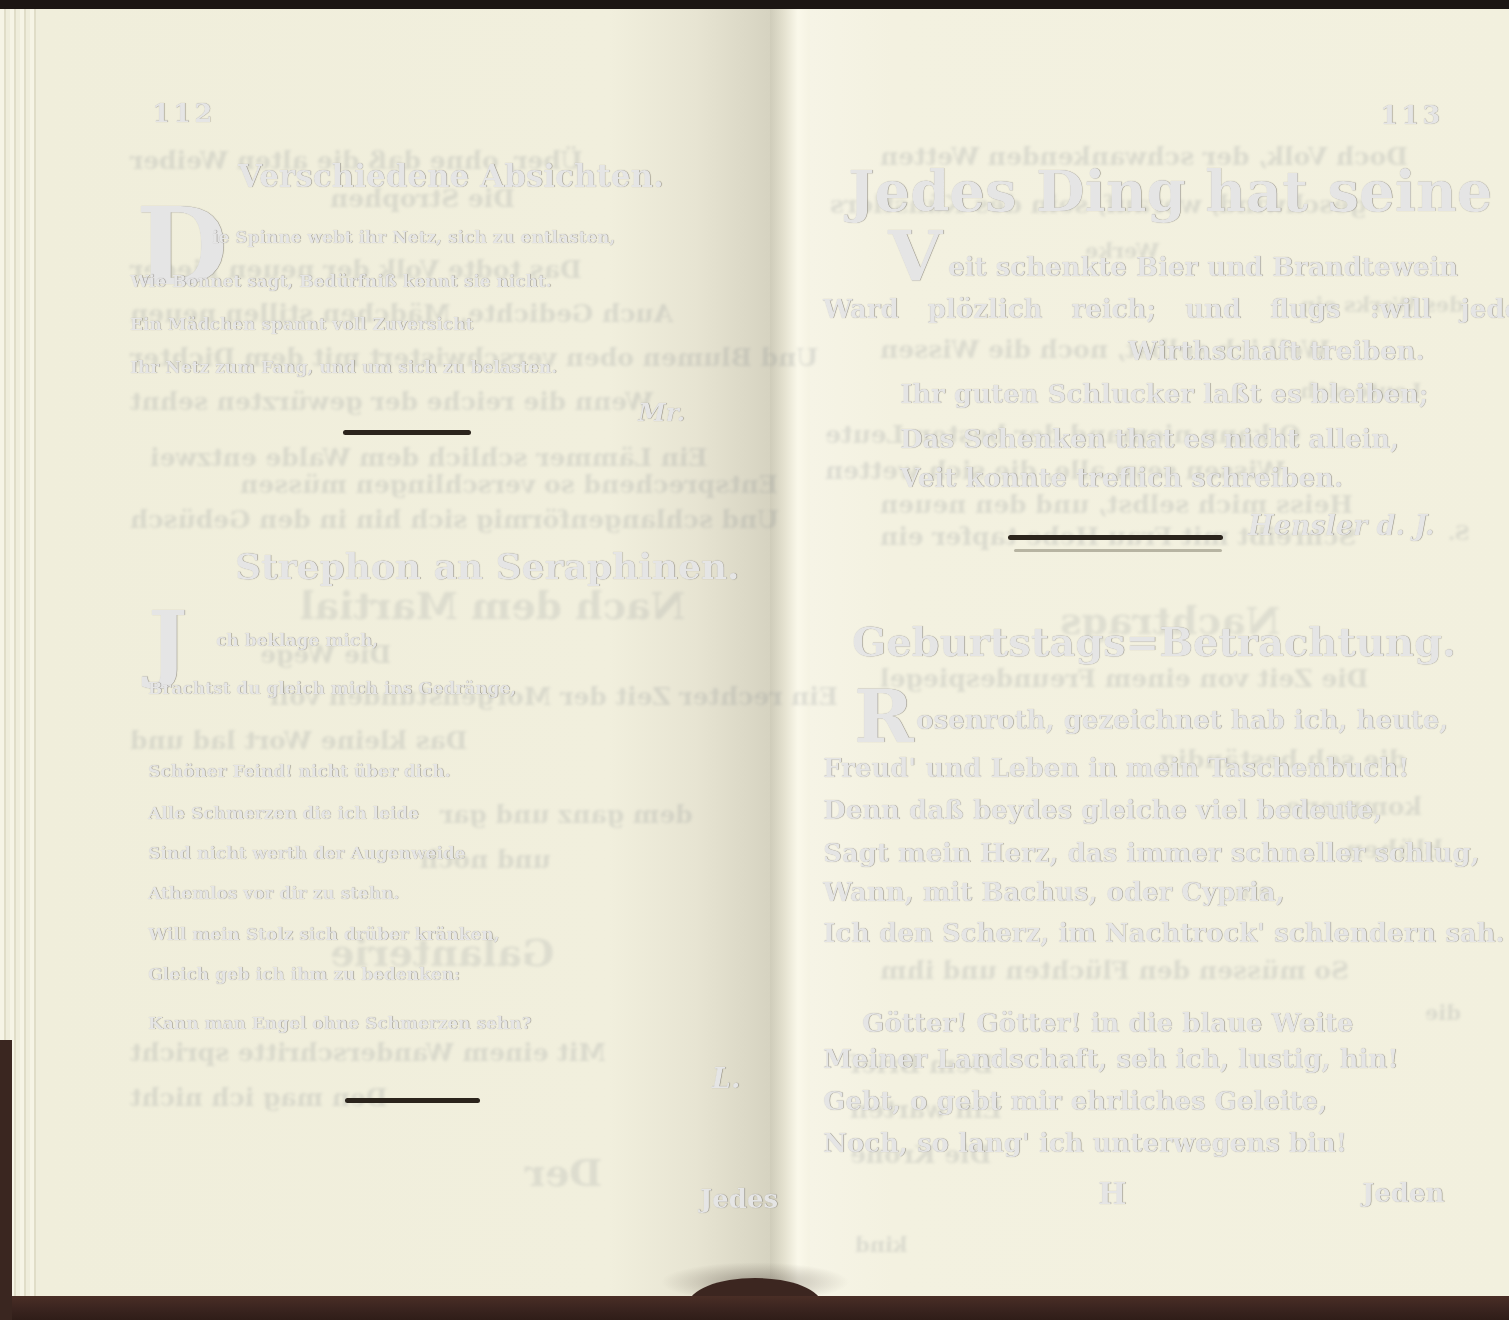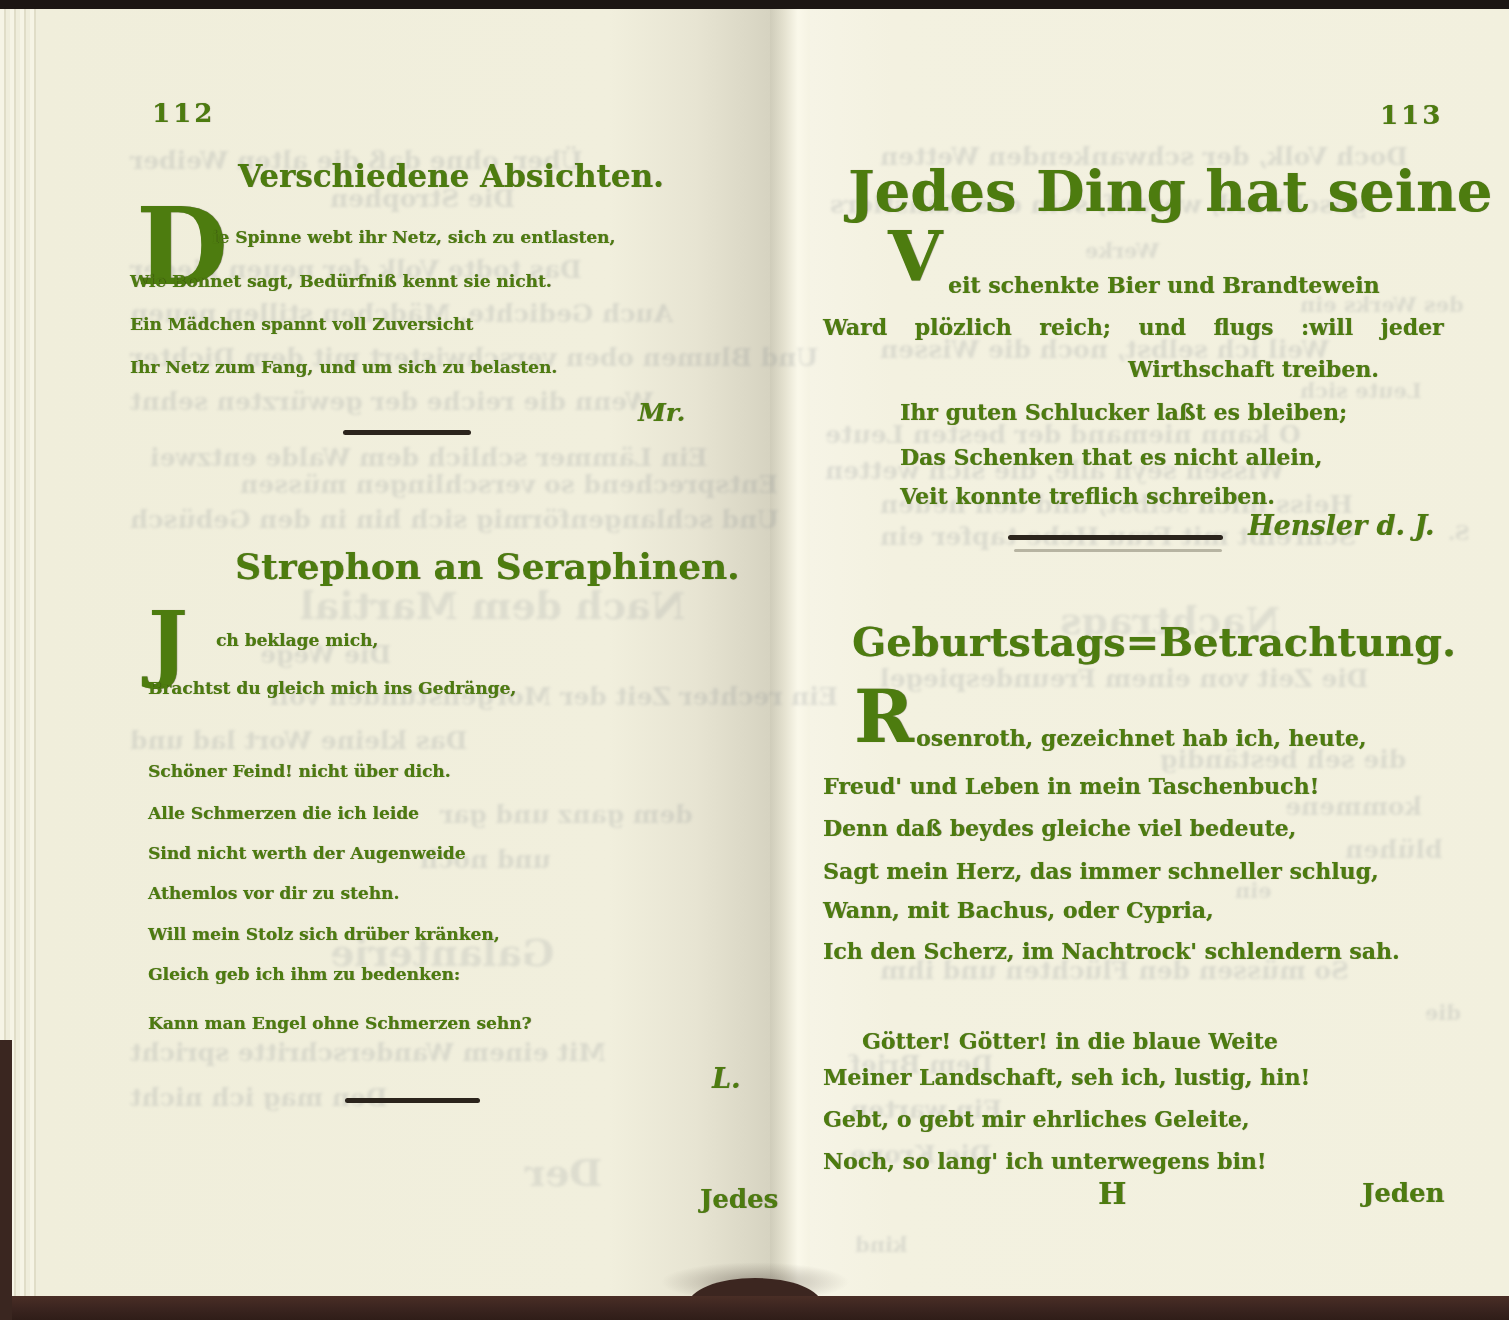--- a/index.html
+++ b/index.html
@@ -23,23 +23,23 @@
   .deckle{position:absolute;left:0;top:9px;width:40px;height:1290px;
     background:repeating-linear-gradient(90deg,#f6f4e6 0 4px,#e0ddc8 4px 6px,#efeddc 6px 10px);}
   .page-left{position:absolute;left:40px;top:9px;width:730px;height:1288px;
     background:linear-gradient(90deg,#f0eedb 0%,#f1efdd 78%,#e7e4d2 90%,#d6d3c1 100%);}
   .gutter{position:absolute;left:770px;top:9px;width:40px;height:1288px;
     background:linear-gradient(90deg,#cfccba 0%,#e4e1cf 35%,#faf8ea 70%,#f5f3e3 100%);}
   .page-right{position:absolute;left:810px;top:9px;width:699px;height:1288px;
     background:linear-gradient(90deg,#f6f4e6 0%,#f3f1e0 12%,#f2f0de 100%);}
 
   
-  .ink{color:#4d7c0f;font-weight:700;text-shadow:0.4px 0.4px 0.7px rgba(35,27,17,.5);}
+  .ink{color:#e5e5e5;font-weight:700;text-shadow:0.4px 0.4px 0.7px rgba(35,27,17,.5);}
   .line{position:absolute;white-space:nowrap;font-size:17px;}
-  .line-r{position:absolute;white-space:nowrap;font-size:22px;margin-top:20px;}
+  .line-r{position:absolute;white-space:nowrap;font-size:26px;}
   .heading{position:absolute;text-align:right;white-space:nowrap;}
   .dropcap{position:absolute;line-height:.85;}
   .sig{position:absolute;white-space:nowrap;font-size:25px;font-style:italic;}
   .pageno{position:absolute;font-size:26px;letter-spacing:3px;}
   .catchword{position:absolute;font-size:26px;white-space:nowrap;}
   .rule{position:absolute;height:5px;background:#2b241c;border-radius:3px;}
   .rule-light{position:absolute;height:3px;background:#b7b4a2;border-radius:2px;}
 
   
   .ghost{position:absolute;white-space:nowrap;font-weight:700;

